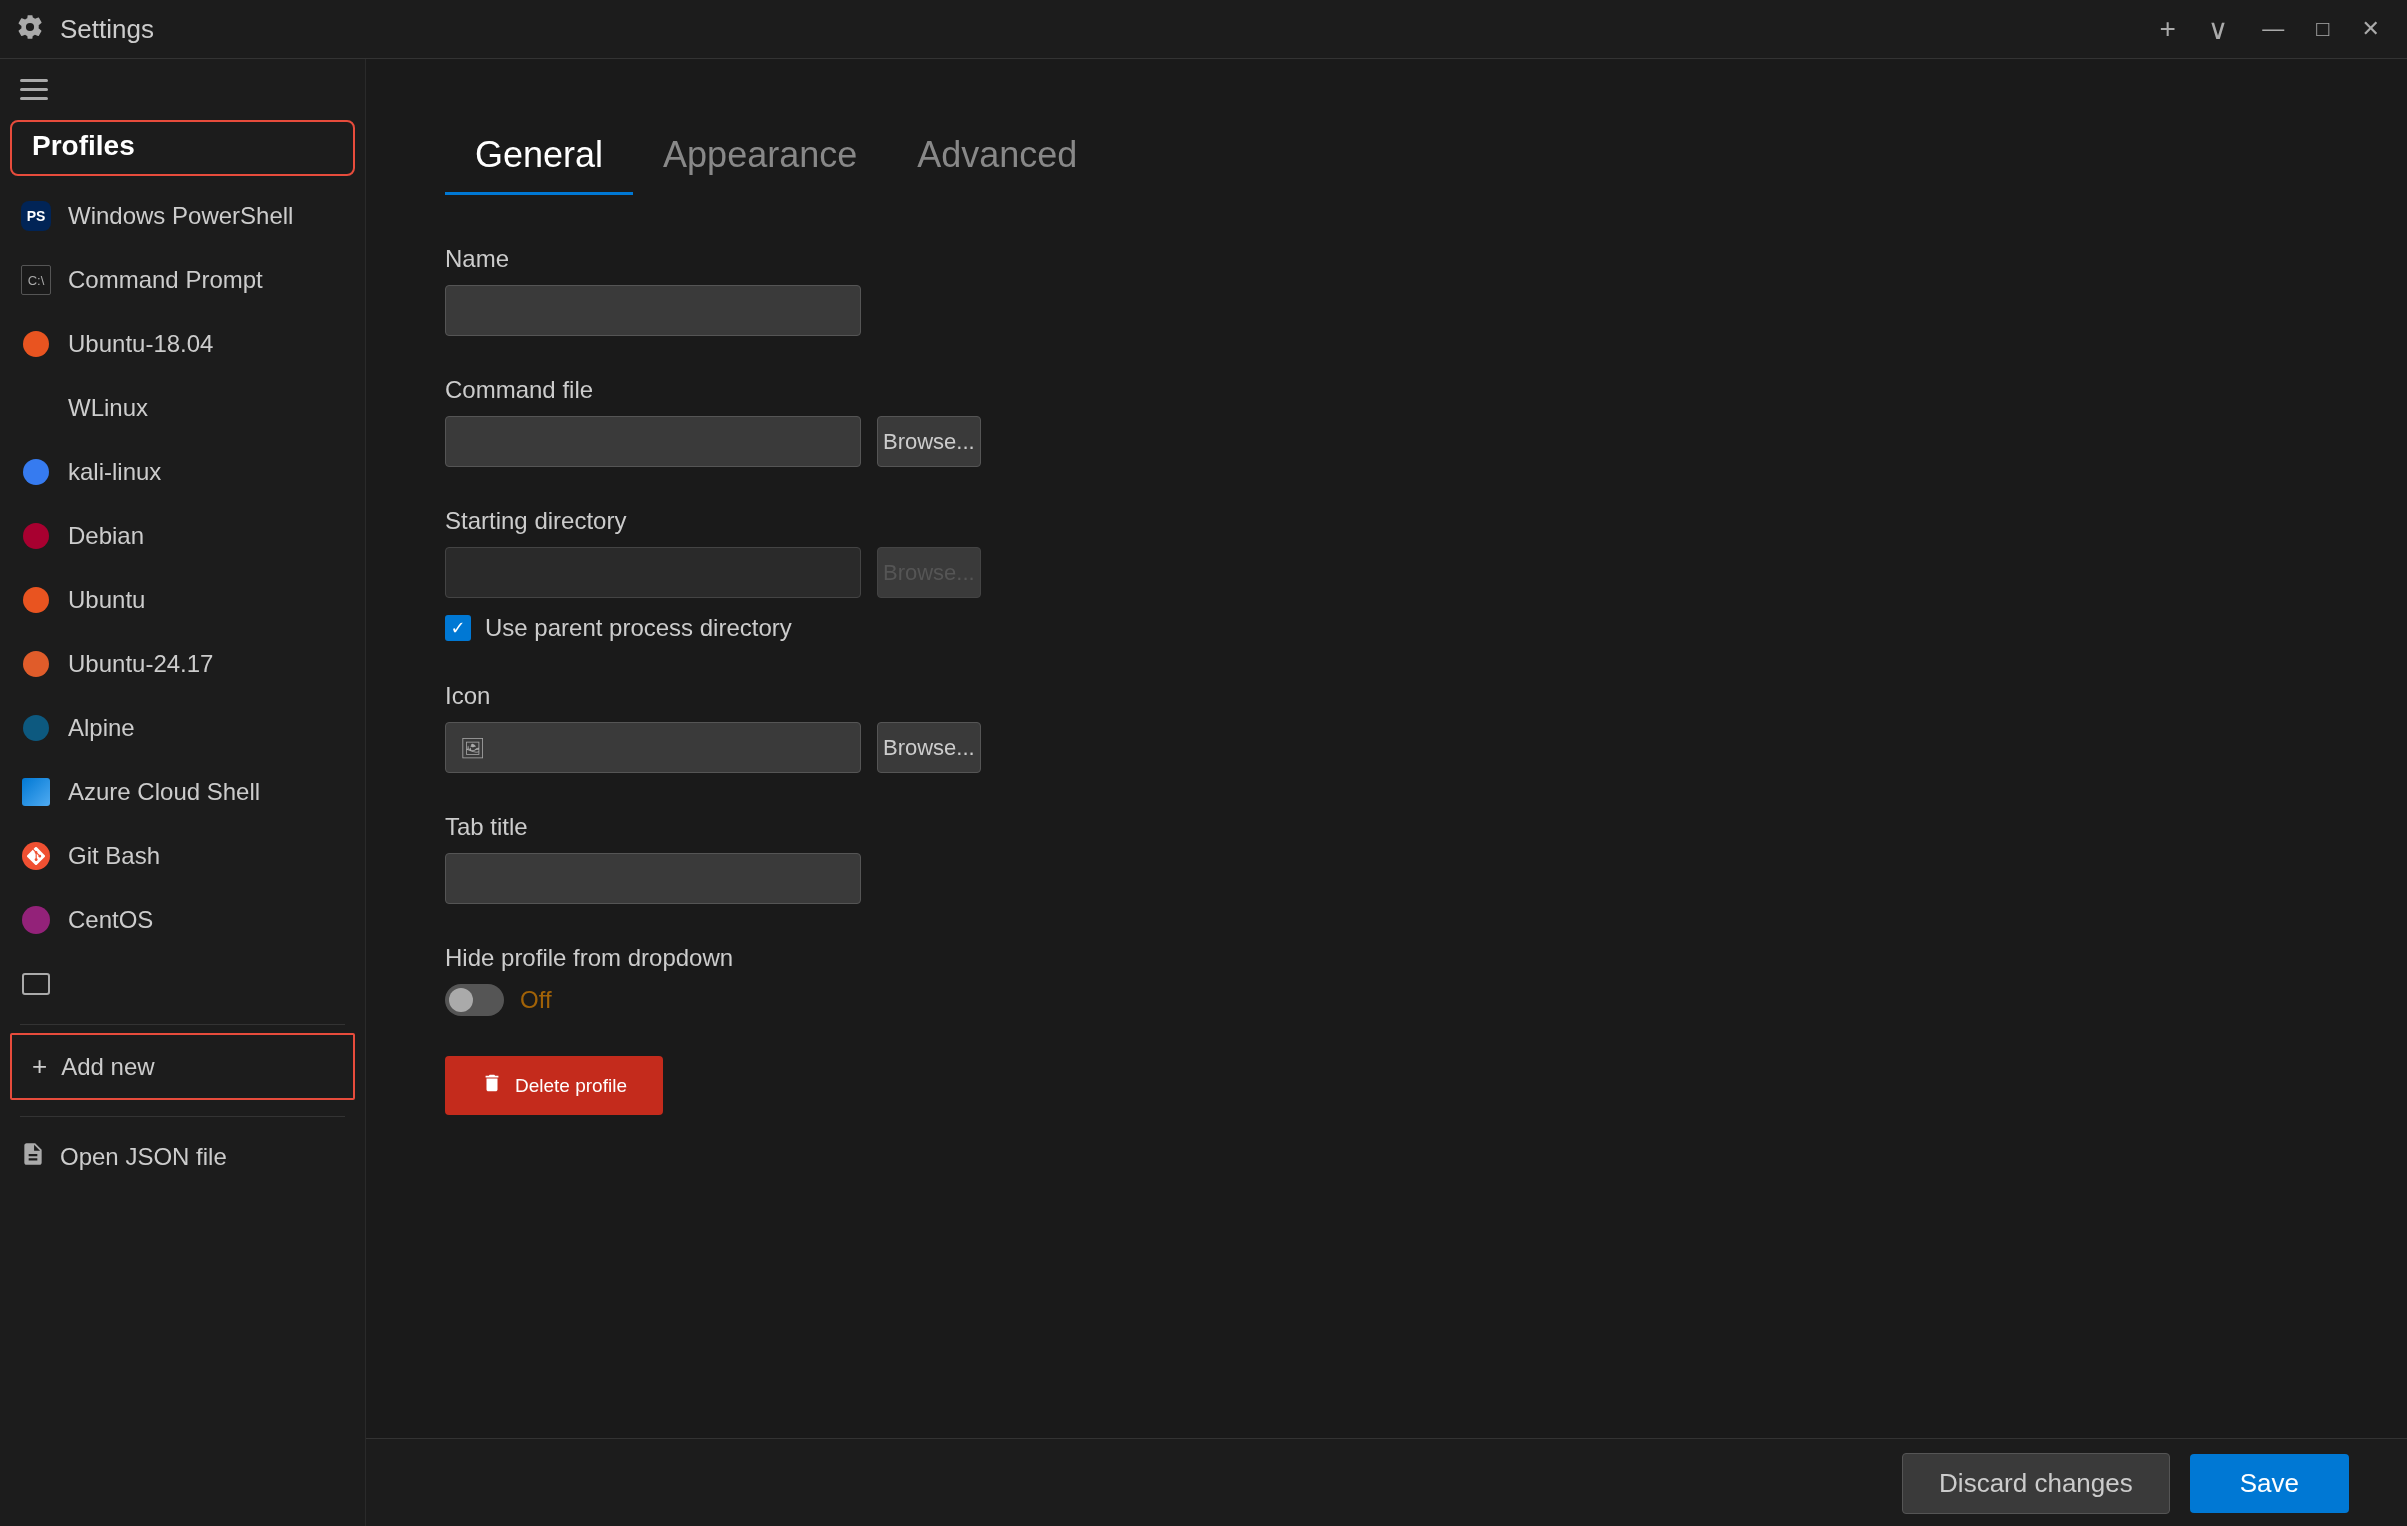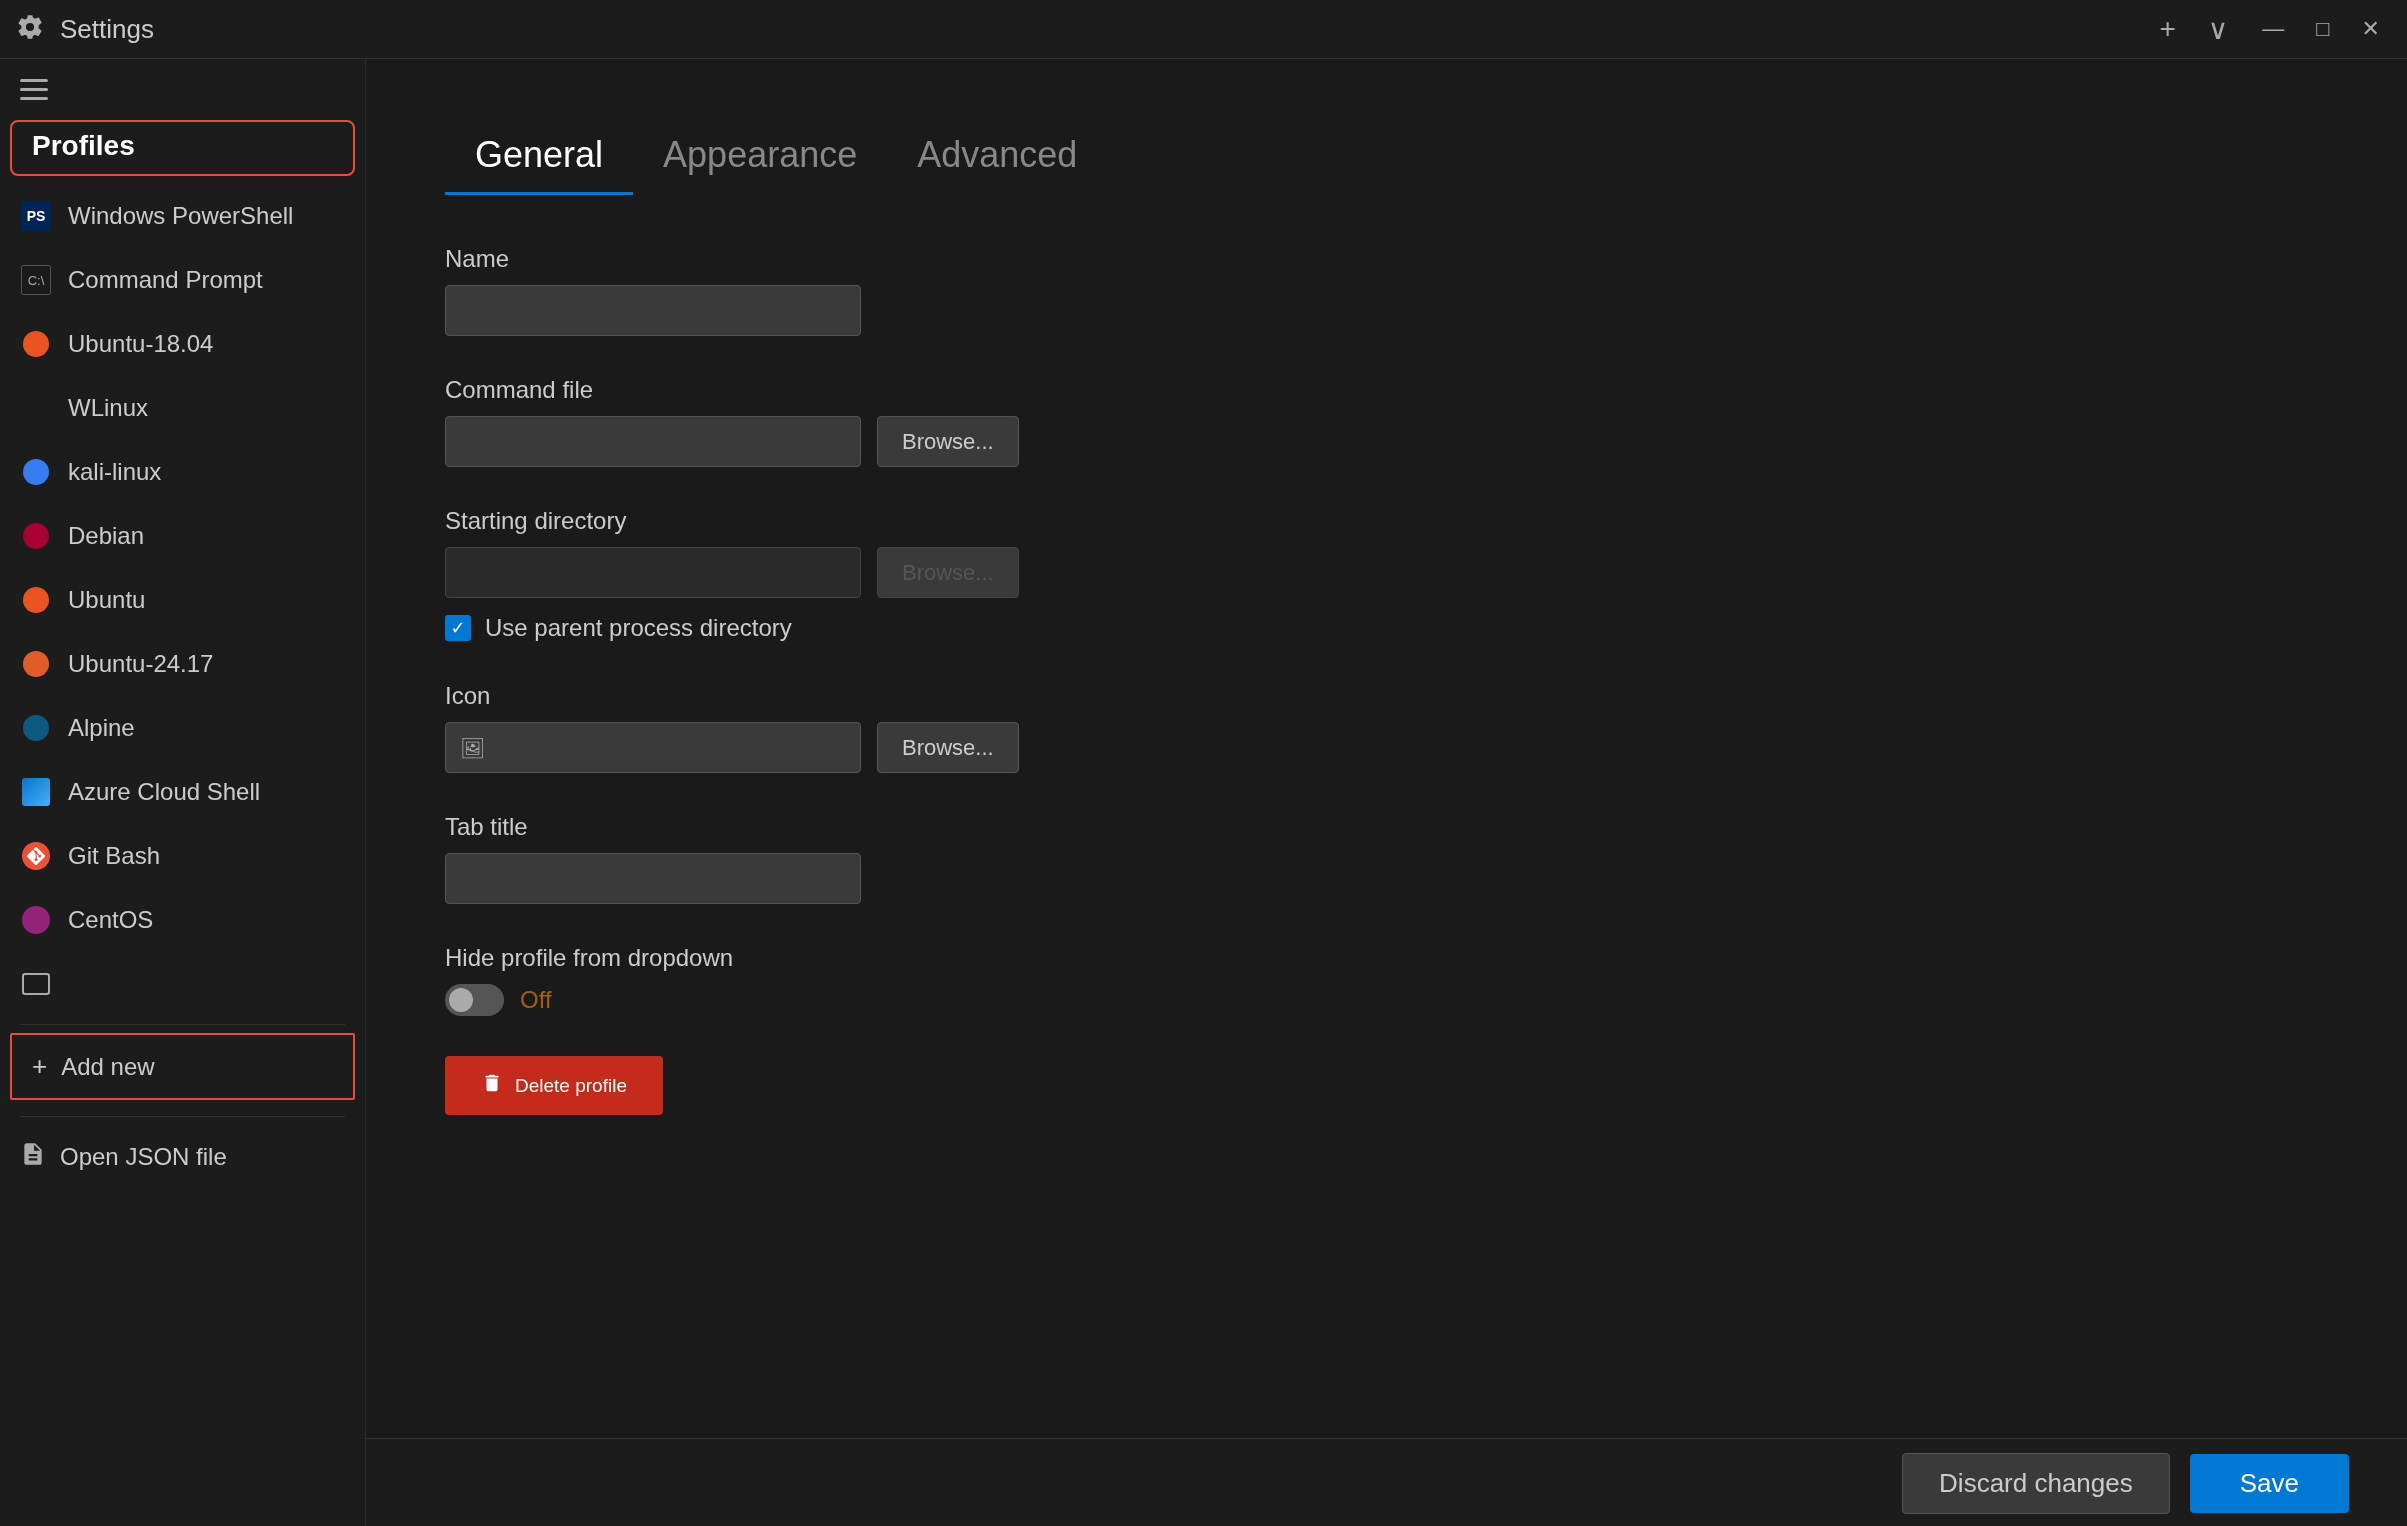--- a/index.html
+++ b/index.html
@@ -123,21 +123,21 @@
       flex-shrink: 0;
       display: flex;
       align-items: center;
       justify-content: center;
     }
 
     
     .icon-ps { 
       background: #012456;
       color: #fff;
-      border-radius: 3px;
+      border-radius: 8px;
       font-size: 14px;
       font-weight: bold;
       display: flex;
       align-items: center;
       justify-content: center;
       width: 30px; height: 30px;
     }
     .icon-cmd {
       background: #1a1a1a;
       border: 1px solid #555;
@@ -291,21 +291,21 @@
       background: #2a2a2a;
       color: #555;
       border-color: #444;
     }
 
     .browse-btn {
       background: #3a3a3a;
       border: 1px solid #555;
       color: #ccc;
       font-size: 22px;
-      padding: 10px 24px;
+      padding: 10px 5px;
       border-radius: 4px;
       cursor: pointer;
       height: 51px;
     }
     .browse-btn:disabled {
       color: #555;
       border-color: #444;
       cursor: default;
     }
 

